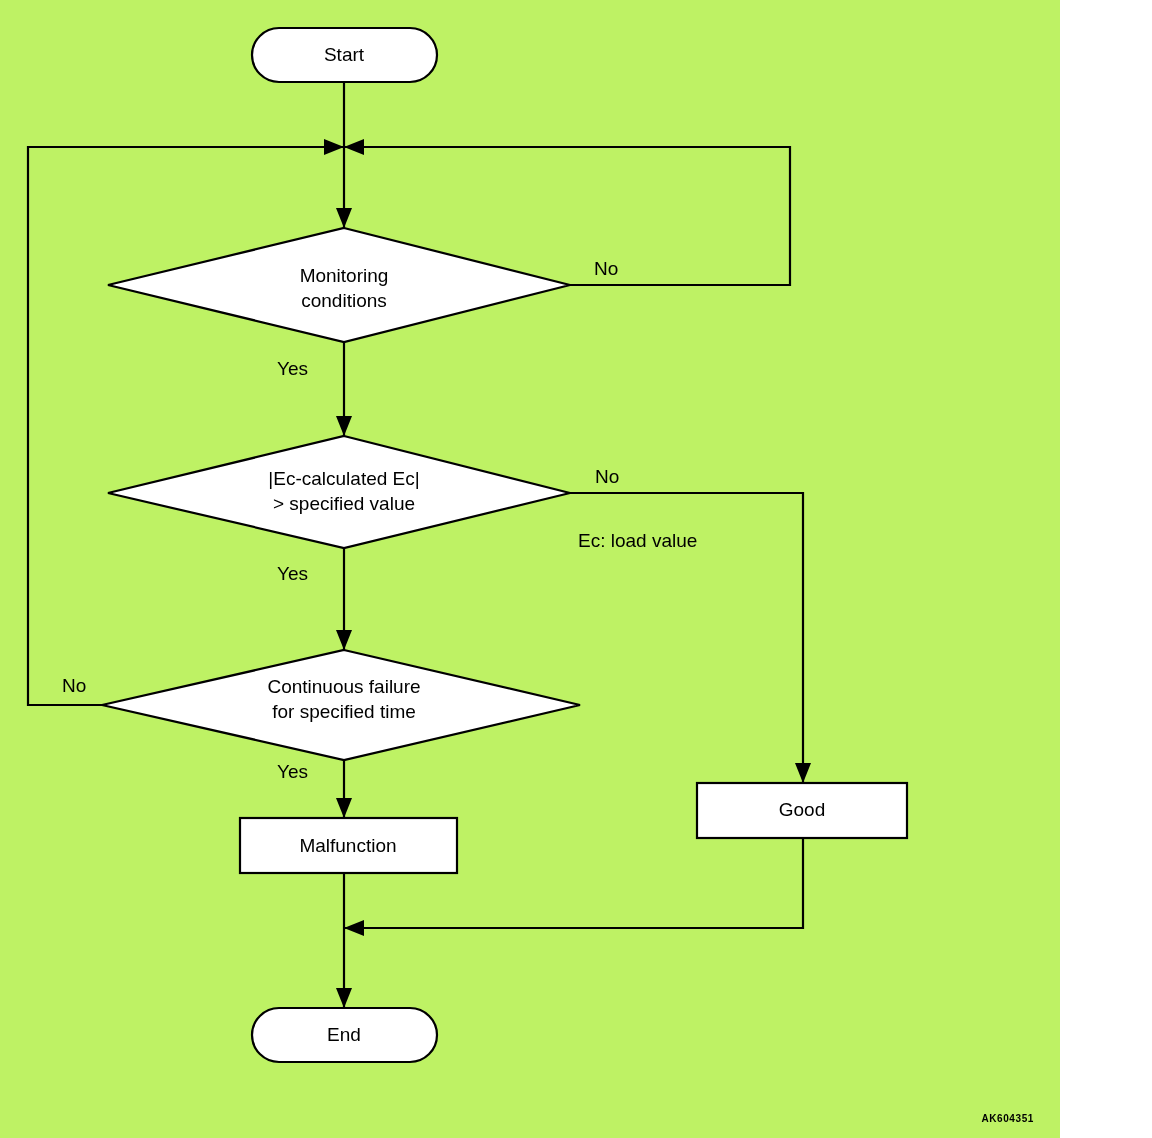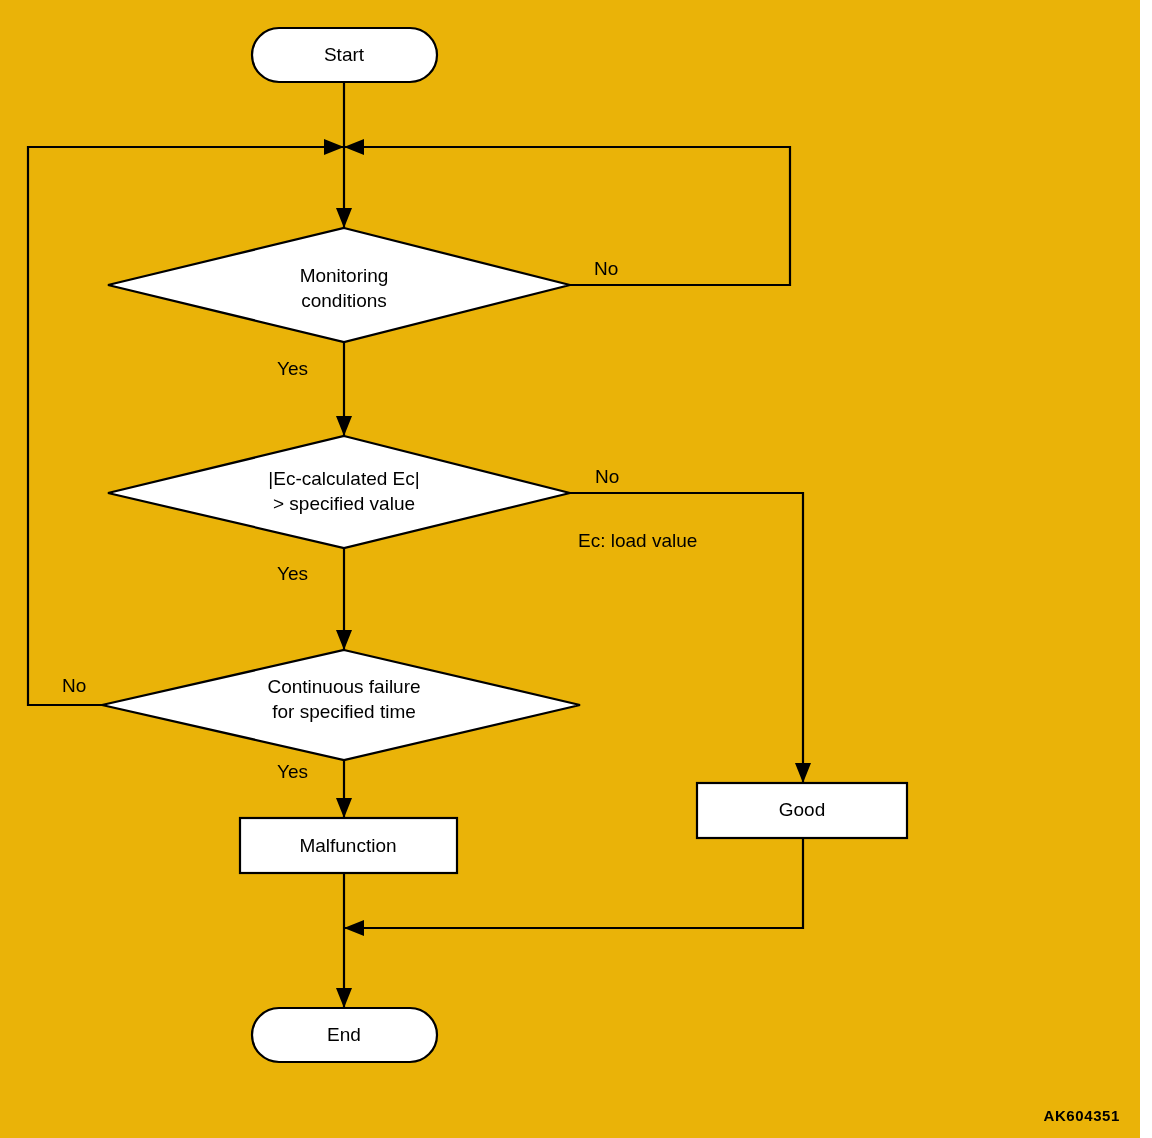--- a/index.html
+++ b/index.html
@@ -8,23 +8,23 @@
     background: #ffffff;
   }
   body {
     width: 1152px;
     height: 1138px;
     font-family: "Liberation Sans", sans-serif;
     overflow: hidden;
   }
   #flowchart-root {
     position: relative;
-    width: 1140px;
+    width: 1060px;
     height: 1138px;
-    background: #eab308;
+    background: #bef264;
   }
   svg#flow-svg {
     position: absolute;
     top: 0;
     left: 0;
     width: 1152px;
     height: 1138px;
     display: block;
   }
   .shape-outline {
@@ -57,24 +57,24 @@
   }
   .note-label {
     font-family: "Liberation Sans", sans-serif;
     font-size: 19px;
     fill: #000000;
     text-anchor: start;
     dominant-baseline: middle;
   }
   .figure-code {
     position: absolute;
-    right: 20px;
+    right: 26px;
     bottom: 14px;
     font-family: "Liberation Sans", sans-serif;
-    font-size: 15px;
+    font-size: 10px;
     font-weight: bold;
     letter-spacing: 0.6px;
     color: #000000;
     white-space: nowrap;
   }
 </style>
 </head>
 <body>
 
 <div id="flowchart-root">

